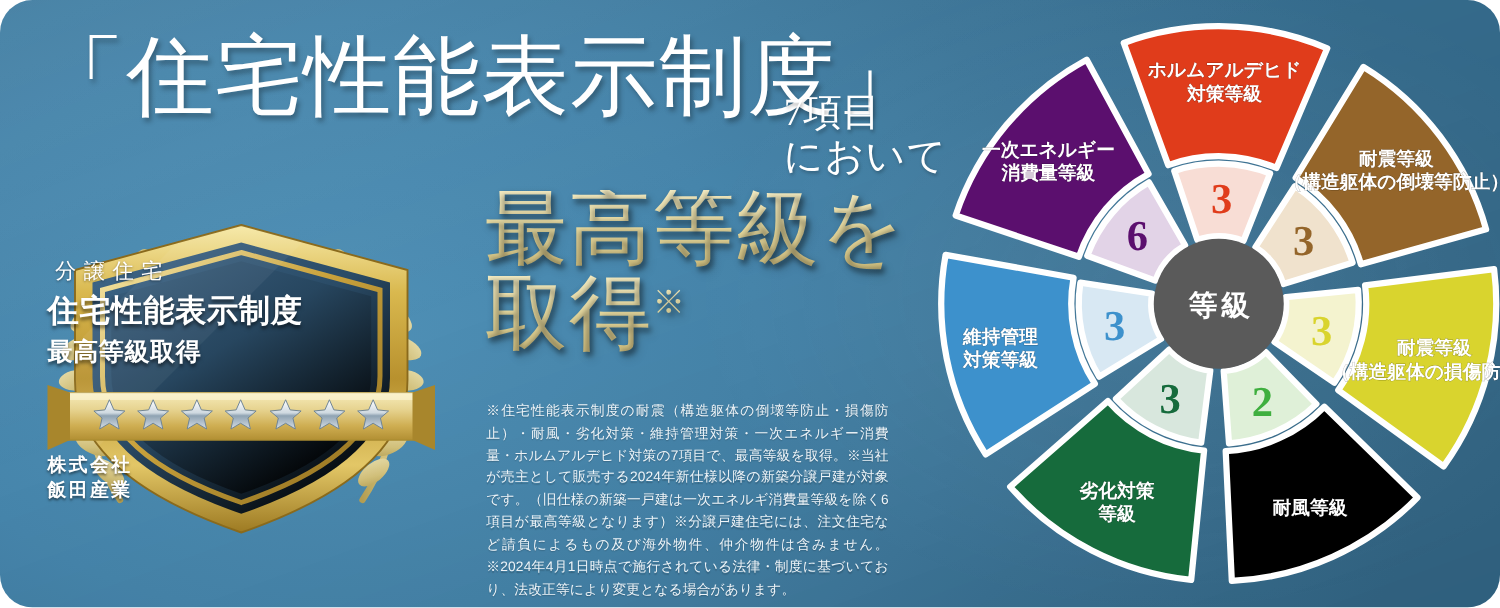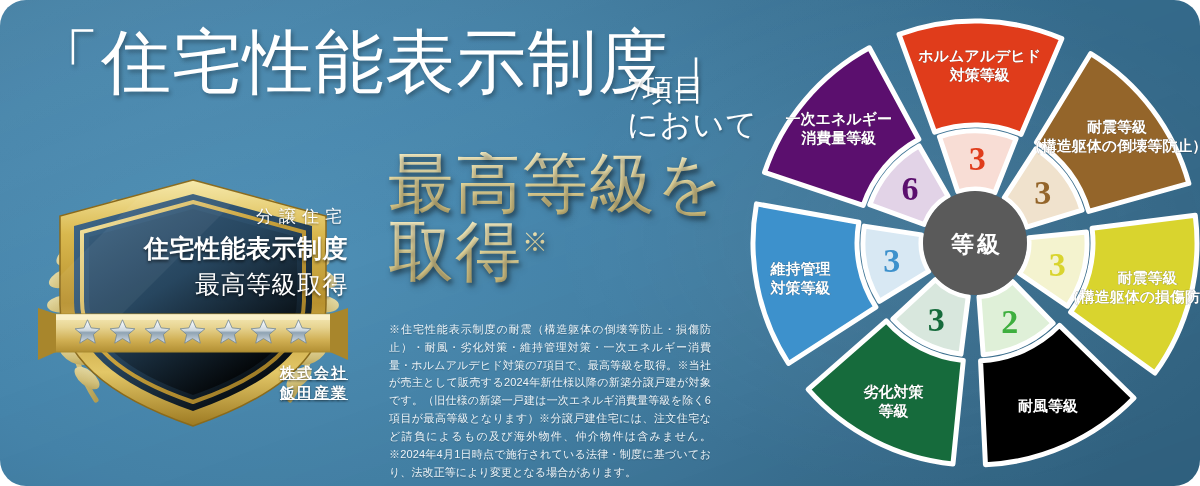--- a/index.html
+++ b/index.html
@@ -81,42 +81,42 @@
   }
   .fineprint p{margin:0;}
 
   
   .emblem{
     position:absolute;left:38px;top:168px;width:310px;height:268px;z-index:5;
   }
   .emblem svg{display:block;width:100%;height:100%;overflow:visible;}
 
   .em-txt{
-    position:absolute;left:0;right:0;text-align:right;
+    position:absolute;left:0;right:0;text-align:left;
     font-family:"Liberation Sans","DejaVu Sans",sans-serif;
     pointer-events:none;
   }
   .em-kicker{
     top:37px;font-size:17px;letter-spacing:6px;color:#ffffff;font-weight:400;
     text-shadow:0 1px 2px rgba(0,0,0,.45);
     padding-left:6px;
   }
   .em-l1{
     top:64px;font-size:25px;font-weight:bold;letter-spacing:.5px;color:#ffffff;
     text-shadow:0 2px 3px rgba(0,0,0,.55);
   }
   .em-l2{
-    top:100px;font-size:25px;font-weight:normal;letter-spacing:.5px;color:#ffffff;
+    top:100px;font-size:20px;font-weight:bold;letter-spacing:.5px;color:#ffffff;
     text-shadow:0 2px 3px rgba(0,0,0,.55);
   }
   .em-company{
     top:195px;font-size:15px;font-weight:bold;line-height:1.35;color:#ffffff;
     letter-spacing:2px;text-shadow:0 1px 2px rgba(0,0,0,.5);
   }
-  .em-company span{display:block;text-decoration:underline;}
+  .em-company span{display:block;}
 
   .stars{
     position:absolute;left:36px;right:36px;top:148px;height:30px;
     display:flex;align-items:center;justify-content:space-between;
     pointer-events:none;
   }
   .stars svg{width:27px;height:27px;display:block;}
 
   
   .wheel{

